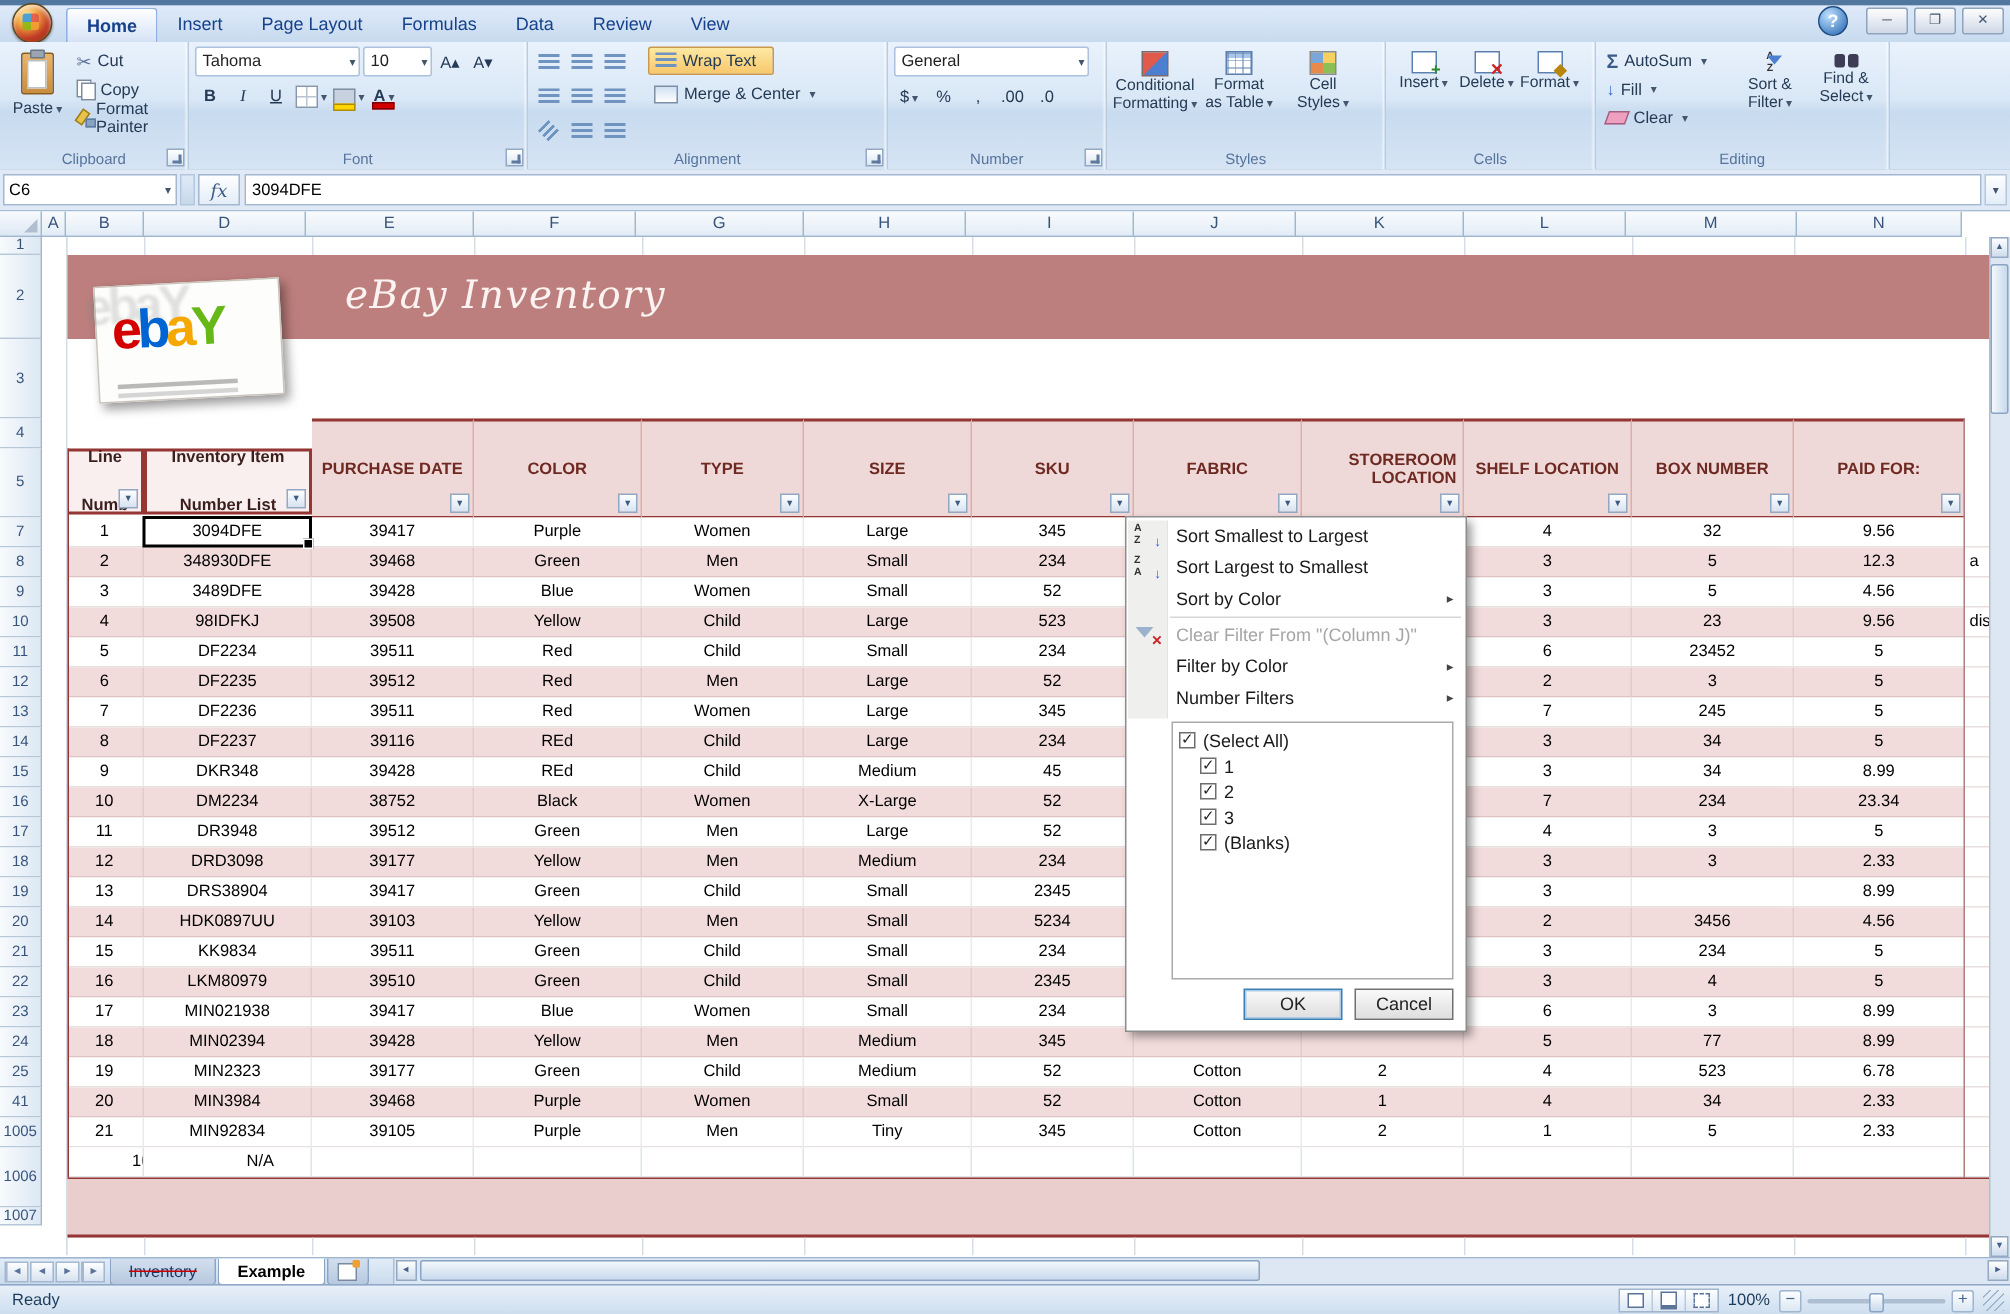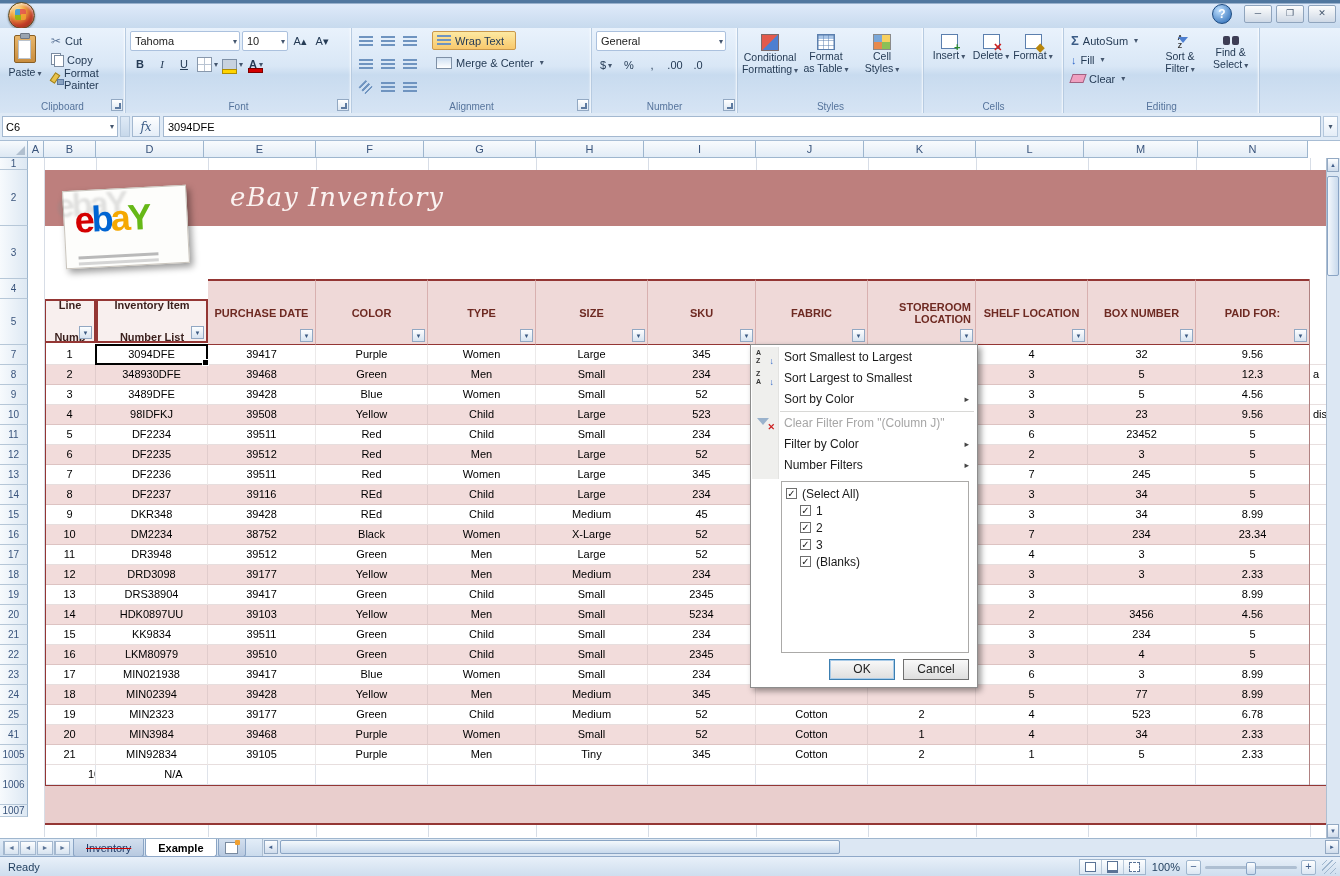--- a/index.html
+++ b/index.html
@@ -245,20 +245,29 @@
 </style>
 </head>
 <body>
 
 <div class="app">
 
   <div class="tabstrip">
     <div class="orb">
       <div class="orb-core"></div>
     </div>
+    <div class="rtabs" id="ribbon-tabs">
+        <div class="rtab active">Home</div>
+        <div class="rtab">Insert</div>
+        <div class="rtab">Page Layout</div>
+        <div class="rtab">Formulas</div>
+        <div class="rtab">Data</div>
+        <div class="rtab">Review</div>
+        <div class="rtab">View</div>
+      </div>
     <div class="winctl">
       <div class="helpbtn">?</div>
       <div class="wbtn">─</div>
       <div class="wbtn">❐</div>
       <div class="wbtn">✕</div>
     </div>
   </div>
 
   <div class="ribbon">
 

